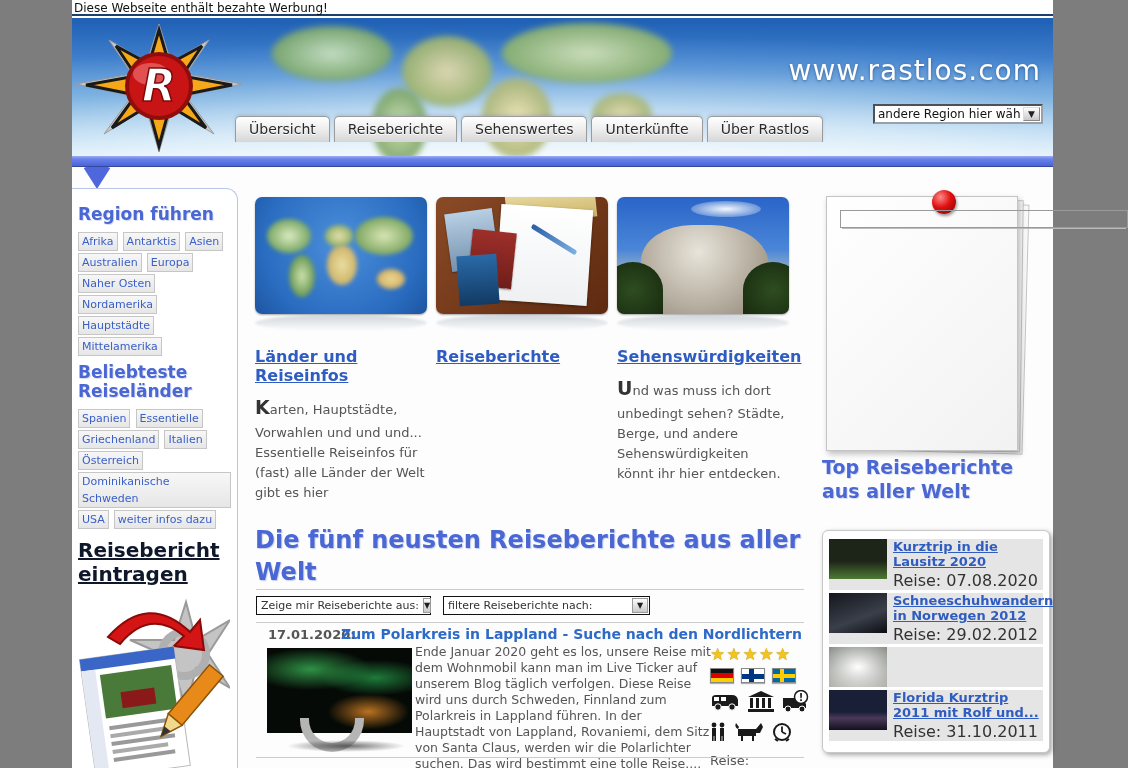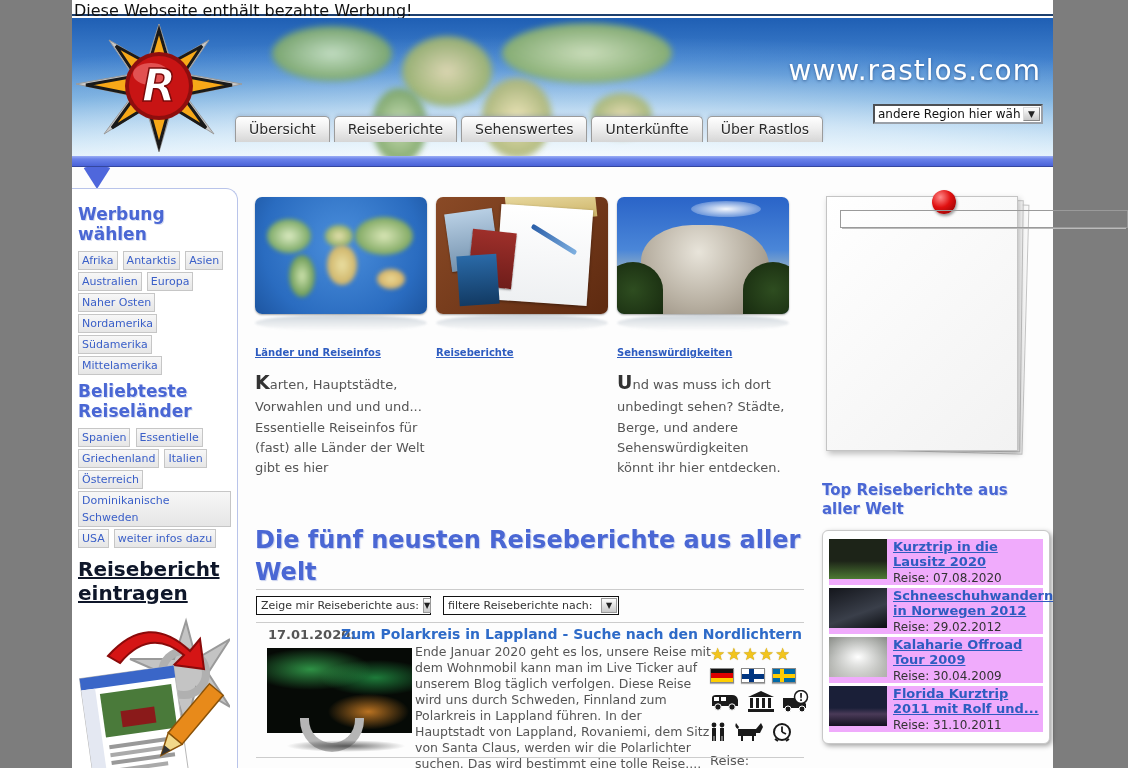--- a/index.html
+++ b/index.html
@@ -2,21 +2,21 @@
 <html><head>
 <meta charset="utf-8">
 <style>
   * { margin:0; padding:0; box-sizing:border-box; }
   html,body { width:1128px; height:768px; overflow:hidden; }
   body { background:#7d7d7d; font-family:"DejaVu Sans", sans-serif; position:relative; }
   .page { position:absolute; left:72px; top:0; width:981px; height:768px; background:#fdfdfd; }
 
   
   .notice { position:absolute; left:0; top:0; width:100%; height:16px; background:#fff;
-            border-bottom:2px solid #1c3f6e; font-size:16px; color:#111; padding:1px 2px; }
+            border-bottom:2px solid #1c3f6e; font-size:12px; color:#111; padding:1px 2px; }
 
   
   .header { position:absolute; left:0; top:18px; width:100%; height:138px; overflow:hidden;
             background:
               radial-gradient(ellipse 140% 160% at 50% 125%, rgba(255,255,255,.85) 0%, rgba(230,243,252,.6) 35%, rgba(160,205,240,.25) 55%, rgba(0,0,0,0) 70%),
               linear-gradient(180deg,#1f5fb4 0%, #3f7fcc 30%, #79aede 60%, #cfe6f6 90%, #eef6fc 100%);}
   .map-blob { position:absolute; border-radius:50%; filter:blur(3px); opacity:.9; }
   .b1 { left:200px; top:8px; width:120px; height:55px; background:radial-gradient(#cfe6c0,#5d8f3f); }
   .b2 { left:330px; top:18px; width:90px; height:70px; background:radial-gradient(#e8dcae,#7ba04a); }
   .b3 { left:430px; top:5px;  width:170px; height:60px; background:radial-gradient(#d8e6b8,#6b9a48); }
@@ -85,35 +85,35 @@
   .tj-card3 { position:absolute; left:22px; top:58px; width:40px; height:50px; background:linear-gradient(#2a6aa8,#123a63); transform:rotate(-4deg); }
   .tj-pen { position:absolute; left:92px; top:40px; width:52px; height:5px; background:linear-gradient(90deg,#2a5ea8,#7fb0e0); transform:rotate(32deg); border-radius:2px; }
   .tj-map { position:absolute; left:70px; top:-6px; width:90px; height:30px; background:linear-gradient(#e8d9a0,#cdb468); transform:rotate(-6deg); }
   .thumb-rushmore { background:linear-gradient(180deg,#2a64c8 0%,#4a86d8 45%,#87a8c8 60%); }
   .tr-rock { position:absolute; left:24px; top:28px; width:128px; height:90px; border-radius:40% 45% 10% 10%;
              background:radial-gradient(circle at 45% 30%, #e8e4da, #b8b0a2 55%, #8d8374); }
   .tr-tree { position:absolute; bottom:-4px; width:60px; height:56px; border-radius:50% 50% 0 0;
              background:radial-gradient(#2e4d20,#16280e); }
   .tr-cloud { position:absolute; left:74px; top:4px; width:70px; height:16px; border-radius:50%;
              background:radial-gradient(rgba(255,255,255,.95),rgba(255,255,255,0)); }
-  .c-title { display:inline-block; margin-top:16px; color:#2e5cc0; font-size:10px; font-weight:bold;
+  .c-title { display:inline-block; margin-top:16px; color:#2e5cc0; font-size:16px; font-weight:bold;
              text-decoration:underline; line-height:1.2; cursor:pointer; }
   .c-text { margin-top:8px; font-size:13px; color:#555; line-height:1.55; }
   .c-text .ini { font-size:19px; font-weight:bold; color:#333; }
 
   
   .latest-head { position:absolute; left:183px; top:524px; width:560px; color:#4a67d4; font-size:24px;
              font-weight:bold; line-height:1.35; text-shadow:1px 1px 1px #c6cfee; }
   .filters { position:absolute; left:184px; top:596px; display:flex; gap:12px; }
   .fselect { height:19px; background:#fff; border:1px solid #111; display:flex; align-items:center;
              font-size:11px; color:#333; cursor:pointer; }
   .fselect .txt { flex:1; padding:0 4px; white-space:nowrap; }
   .fselect .arrow { width:16px; height:15px; margin-right:1px; background:linear-gradient(#fdfdfd,#c9c9c9);
              border:1px solid #999; font-size:8px; color:#222; text-align:center; line-height:14px; }
-  .f1 { width:175px; } .f2 { width:176px; }
+  .f1 { width:175px; } .f2 { width:207px; }
   .rule { position:absolute; left:184px; width:548px; border-top:1px solid #ccc; }
   .r1 { top:589px; } .r2 { top:622px; } .r3 { top:757px; }
 
   .article-date { position:absolute; left:196px; top:627px; font-size:13px; font-weight:bold; color:#555; }
   .article-title { position:absolute; left:269px; top:626px; font-size:14px; font-weight:bold; color:#2e6bc8; cursor:pointer; }
   .aurora { position:absolute; left:195px; top:648px; width:145px; height:85px; overflow:hidden;
             background:
              radial-gradient(ellipse 40% 30% at 70% 75%, rgba(230,140,40,.8), rgba(0,0,0,0) 70%),
              radial-gradient(ellipse 60% 35% at 30% 25%, rgba(60,190,90,.75), rgba(0,0,0,0) 70%),
              radial-gradient(ellipse 55% 30% at 75% 35%, rgba(40,170,80,.7), rgba(0,0,0,0) 70%),
@@ -140,29 +140,29 @@
   .papers { position:absolute; left:752px; top:196px; width:202px; height:262px; }
   .paper { position:absolute; background:linear-gradient(135deg,#ffffff,#f2f2f2); border:1px solid #c4c4c4; }
   .p1 { left:10px; top:6px; width:192px; height:250px; transform:rotate(1.6deg); }
   .p2 { left:6px; top:3px; width:192px; height:252px; transform:rotate(.8deg); }
   .p3 { left:2px; top:0; width:192px; height:255px; box-shadow:2px 3px 6px rgba(0,0,0,.25); }
   .pin { position:absolute; left:860px; top:190px; width:24px; height:24px; border-radius:50%;
          background:radial-gradient(circle at 35% 30%, #ff8a8a, #e01010 45%, #7e0000);
          box-shadow:1px 2px 3px rgba(0,0,0,.4); }
   .banner-frame { position:absolute; left:840px; top:210px; width:288px; height:18px;
          border:1px solid #9a9a9a; box-shadow:inset 0 -4px 0 rgba(255,255,255,.0), 0 3px 0 -2px #bbb; }
-  .top-head { position:absolute; left:750px; top:481px; width:225px; color:#4a67d4; font-size:15px;
+  .top-head { position:absolute; left:750px; top:456px; width:225px; color:#4a67d4; font-size:19px;
          font-weight:bold; line-height:1.25; text-shadow:1px 1px 0 #d9dff2; }
   .top-list { position:absolute; left:750px; top:530px; width:228px; background:#fff; border:1px solid #c8c8c8;
          border-radius:6px; box-shadow:2px 2px 5px rgba(0,0,0,.35); padding:8px 6px; }
-  .top-item { display:flex; gap:6px; background:#f0abfc; margin-bottom:3px; cursor:pointer; }
+  .top-item { display:flex; gap:6px; background:#e5e5e5; margin-bottom:3px; cursor:pointer; }
   .t-thumb { width:58px; height:40px; flex:0 0 58px; }
   .t-body { padding-top:1px; }
   .t-title { font-size:13px; font-weight:bold; color:#2e5cc0; text-decoration:underline; line-height:1.15; }
-  .t-date { font-size:12px; color:#333; margin-top:1px; }
+  .t-date { font-size:16px; color:#333; margin-top:1px; }
   .top-item.i0 .t-thumb { background:linear-gradient(180deg,#1d2418 55%,#4d7a33); }
   .top-item.i1 .t-thumb { background:linear-gradient(160deg,#14161c,#3a3f4a 60%,#0c0e12); }
   .top-item.i2 .t-thumb { background:radial-gradient(ellipse at 50% 60%, #e8d9a8, #6a5a30 40%, #111 75%); }
   .top-item.i3 .t-thumb { background:linear-gradient(180deg,#20261c 40%,#6b6d62), radial-gradient(#fff,#777); background-blend-mode:screen; }
   .top-item.i4 .t-thumb { background:linear-gradient(180deg,#1a1f38 55%,#4a3a58 70%,#141020); }
 </style>
 </head>
 <body>
 
 <div class="page">
@@ -216,39 +216,39 @@
 
       <div class="tab i4">
         <span>Über Rastlos</span>
       </div>
     </div>
 
   <div class="blue-bar"></div>
   <div class="pointer"></div>
 
   <div class="sidebar">
-    <div class="s-head">Werbung wählen</div>
+    <div class="s-head">Region führen</div>
     <div class="chips">
       
     
         <span class="chip i0">Afrika</span>
       
         <span class="chip i1">Antarktis</span>
       
         <span class="chip i2">Asien</span>
       
         <span class="chip i3">Australien</span>
       
         <span class="chip i4">Europa</span>
       
         <span class="chip i5">Naher Osten</span>
       
         <span class="chip i6">Nordamerika</span>
       
-        <span class="chip i7">Südamerika</span>
+        <span class="chip i7">Hauptstädte</span>
       
         <span class="chip i8">Mittelamerika</span>
       </div>
     <div class="s-head">Beliebteste Reiseländer</div>
     <div class="chips">
       
     
         <span class="chip i0">Spanien</span>
       
         <span class="chip i1">Essentielle</span>
@@ -443,24 +443,20 @@
         <div class="t-thumb"></div>
         <div class="t-body">
           <div class="t-title">Schneeschuhwandern in Norwegen 2012</div>
           <div class="t-date">Reise: 29.02.2012</div>
         </div>
       </div>
 
 
       <div class="top-item i3">
         <div class="t-thumb"></div>
-        <div class="t-body">
-          <div class="t-title">Kalaharie Offroad Tour 2009</div>
-          <div class="t-date">Reise: 30.04.2009</div>
-        </div>
       </div>
 
       <div class="top-item i4">
         <div class="t-thumb"></div>
         <div class="t-body">
           <div class="t-title">Florida Kurztrip 2011 mit Rolf und...</div>
           <div class="t-date">Reise: 31.10.2011</div>
         </div>
       </div>
 

